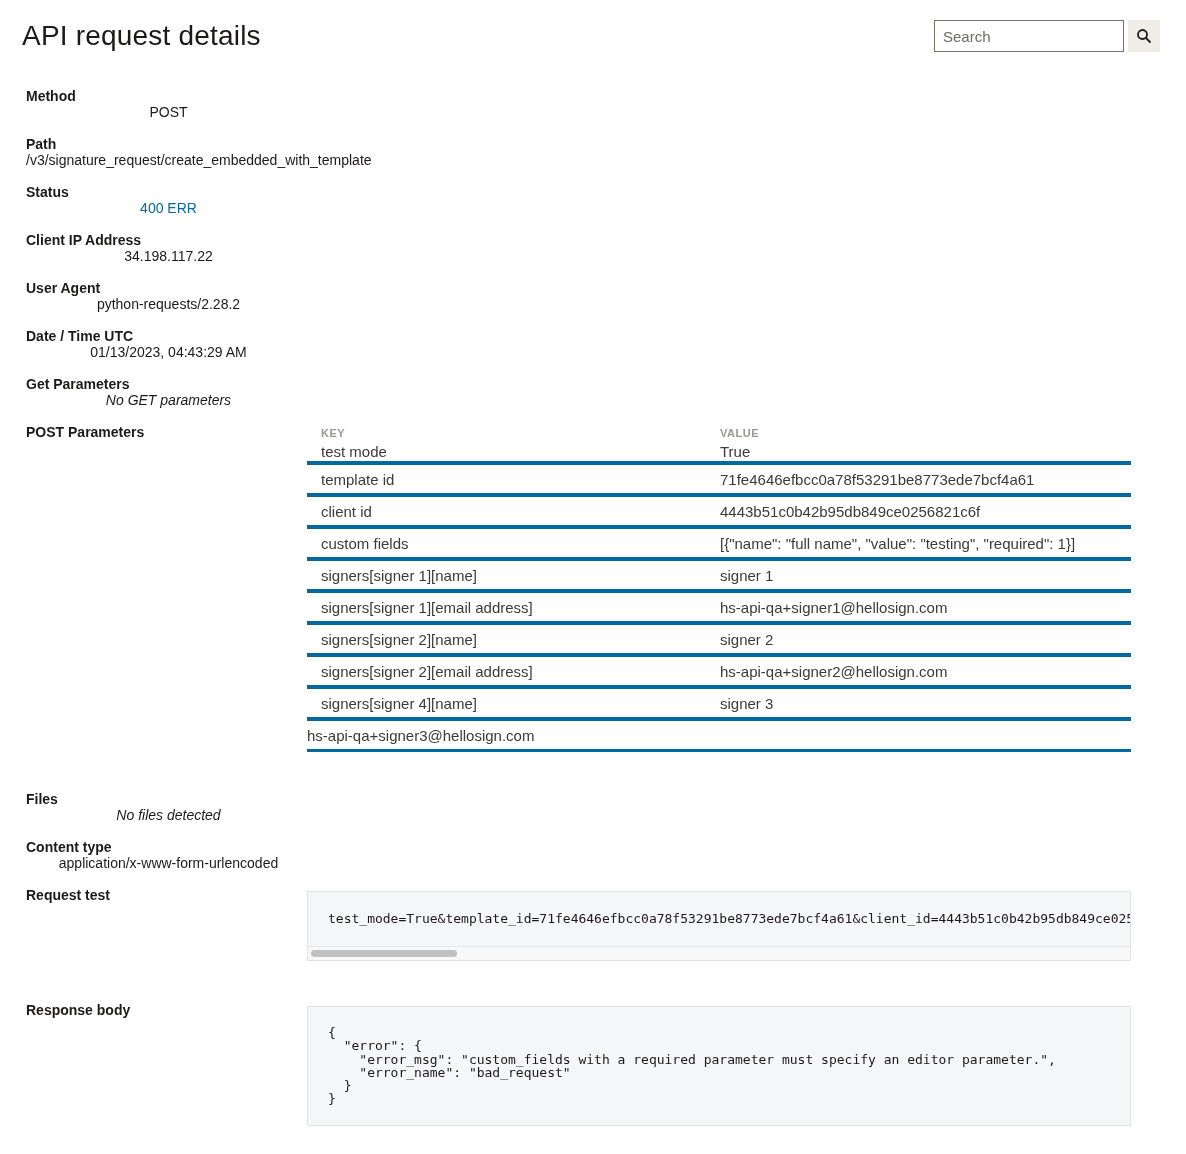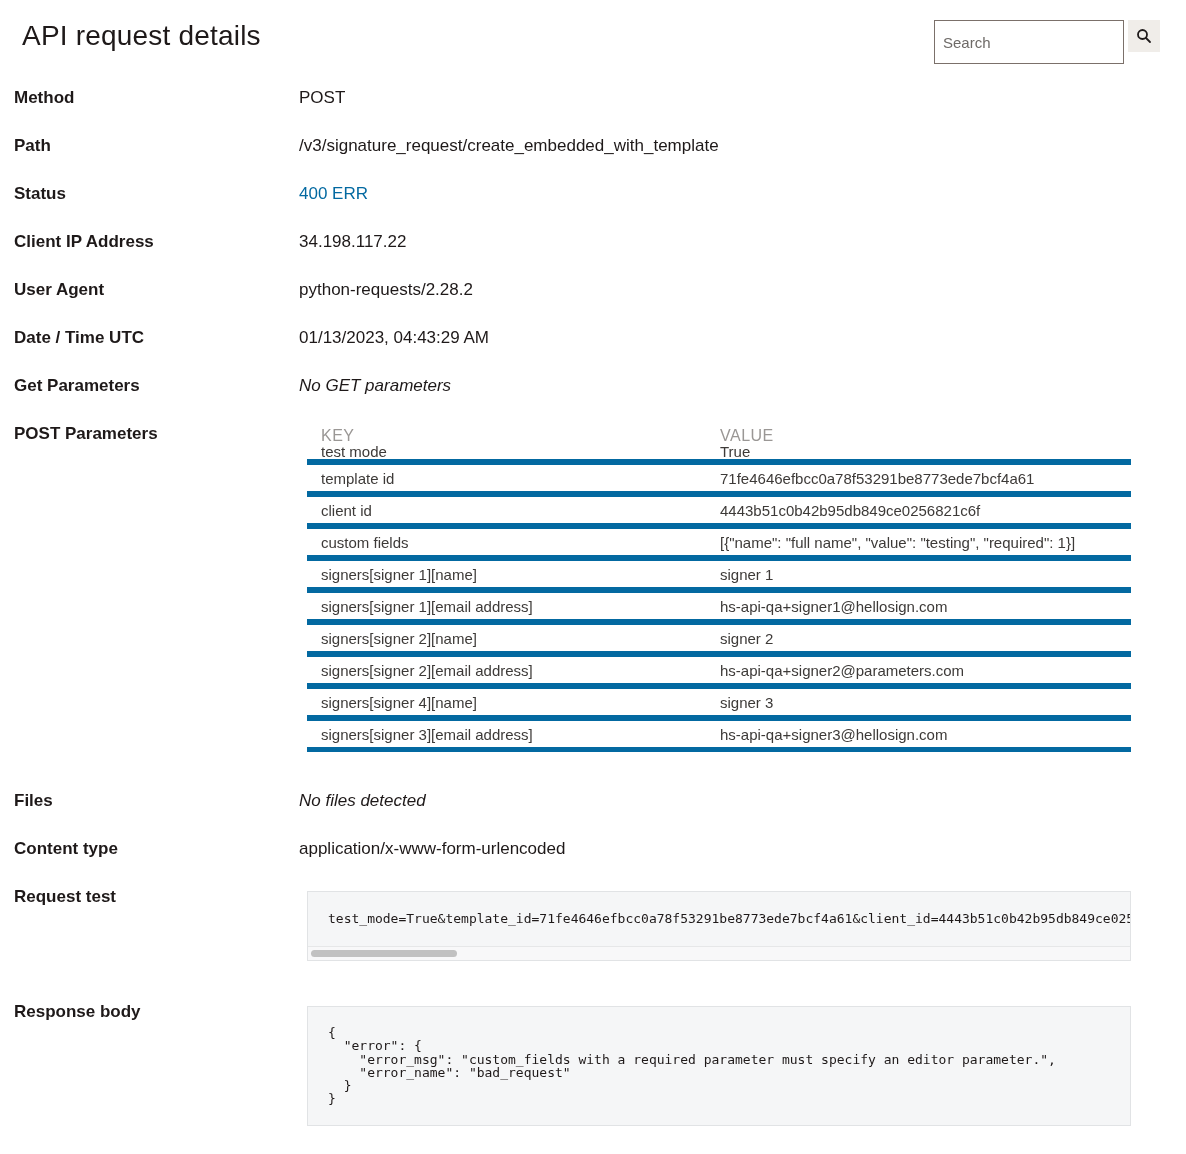--- a/index.html
+++ b/index.html
@@ -6,46 +6,46 @@
   body {
     width: 1186px; height: 1154px; position: relative; overflow: hidden;
     font-family: "Liberation Sans", sans-serif; color: #1e1919;
   }
   .title {
     position: absolute; left: 22px; top: 20px;
     font-size: 28px; font-weight: 400; color: #1e1919; letter-spacing: 0.2px;
   }
   .search-wrap { position: absolute; left: 934px; top: 20px; display: flex; }
   .search-input {
-    width: 190px; height: 44px; box-sizing: border-box;
+    width: 190px; height: 32px; box-sizing: border-box;
     border: 1px solid #7b706a; padding: 0 8px; font-size: 15px;
     font-family: "Liberation Sans", sans-serif; color: #1e1919; outline: none;
   }
   .search-input::placeholder { color: #6e6a67; }
   .search-btn {
     margin-left: 4px; width: 32px; height: 32px; background: #f0ede9;
     border: none; display: flex; align-items: center; justify-content: center; cursor: pointer;
   }
-  .row { position: absolute; left: 14px; display: flex; font-size: 17px; }
+  .row { position: absolute; left: 26px; display: flex; font-size: 14px; flex-direction: column; }
   .label { width: 285px; font-weight: 700; color: #1e1919; }
   .value { color: #1e1919; text-align: center; }
   .value.err { color: #0369a1; }
   .value.italic { font-style: italic; }
 
   .params {
     position: absolute; left: 307px; top: 424px; width: 824px;
     height: 328px; overflow: hidden; font-size: 15px; color: #3d3a38;
   }
   .params .hdr { display: flex; height: 14px; padding-top: 3px; }
   .params .hdr span {
-    font-size: 16px; font-weight: 400; color: #9a9795; letter-spacing: 0.5px;
+    font-size: 11px; font-weight: 700; color: #9a9795; letter-spacing: 0.5px;
   }
   .params .k { width: 413px; padding-left: 14px; box-sizing: border-box; }
   .params .v { flex: 1; }
-  .params .prow { display: flex; height: 32px; align-items: center; border-bottom: 6px solid #0369a1; box-sizing: border-box; }
+  .params .prow { display: flex; height: 32px; align-items: center; border-bottom: 4px solid #0369a1; box-sizing: border-box; }
   .params .prow.first { height: 24px; align-items: flex-start; padding-top: 2px; }
 
   .codebox {
     position: absolute; left: 307px; width: 822px; background: #f5f6f7;
     border: 1px solid #e1e3e5; font-family: "DejaVu Sans Mono", monospace;
     font-size: 13px; color: #1e1919; overflow: hidden;
   }
   .reqbody { top: 891px; height: 68px; }
   .reqbody .line { position: absolute; left: 20px; top: 19px; white-space: pre; }
   .reqbody .track { position: absolute; left: 0; right: 0; top: 54px; height: 13px; border-top: 1px solid #e6e7e8; background: #f8f8f9; }
@@ -128,28 +128,27 @@
   <div class="prow">
       <span class="k">signers[signer 1][email address]</span>
       <span class="v">hs-api-qa+signer1@hellosign.com</span>
     </div>
   <div class="prow">
       <span class="k">signers[signer 2][name]</span>
       <span class="v">signer 2</span>
     </div>
   <div class="prow">
       <span class="k">signers[signer 2][email address]</span>
-      <span class="v">hs-api-qa+signer2@parameters.com</span>
+      <span class="v">hs-api-qa+signer2@hellosign.com</span>
     </div>
   <div class="prow">
       <span class="k">signers[signer 4][name]</span>
       <span class="v">signer 3</span>
     </div>
   <div class="prow">
-      <span class="k">signers[signer 3][email address]</span>
       <span class="v">hs-api-qa+signer3@hellosign.com</span>
     </div>
 </div>
 
 <div class="row" style="top:791px">
   <div class="label">Files</div>
   <div class="value italic">No files detected</div>
 </div>
 <div class="row" style="top:839px">
   <div class="label">Content type</div>

